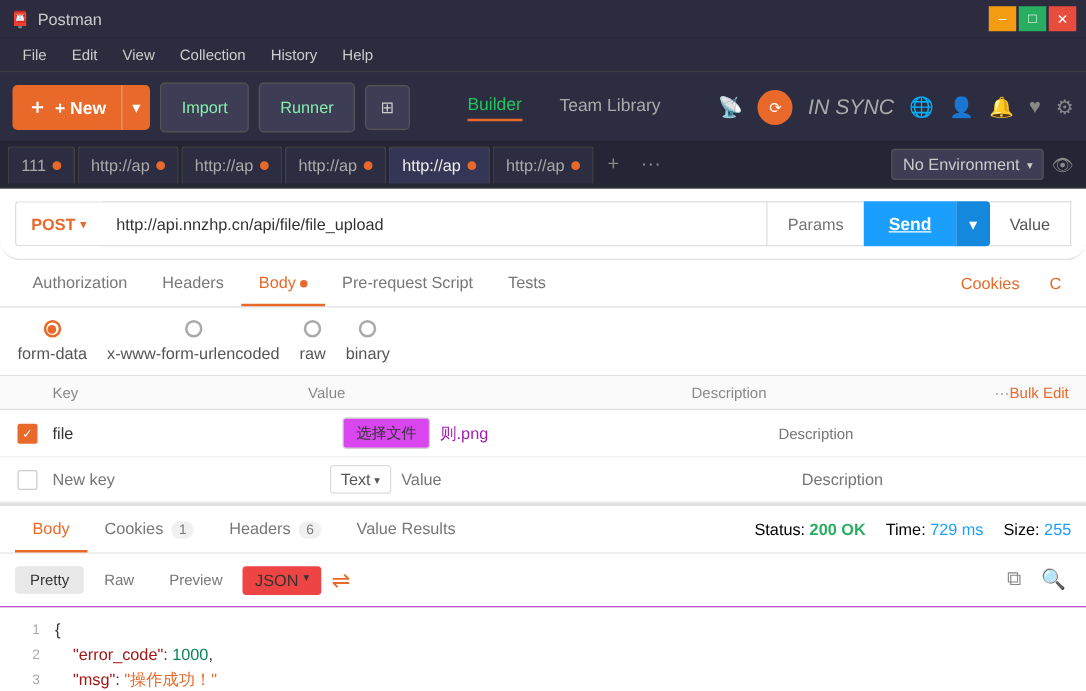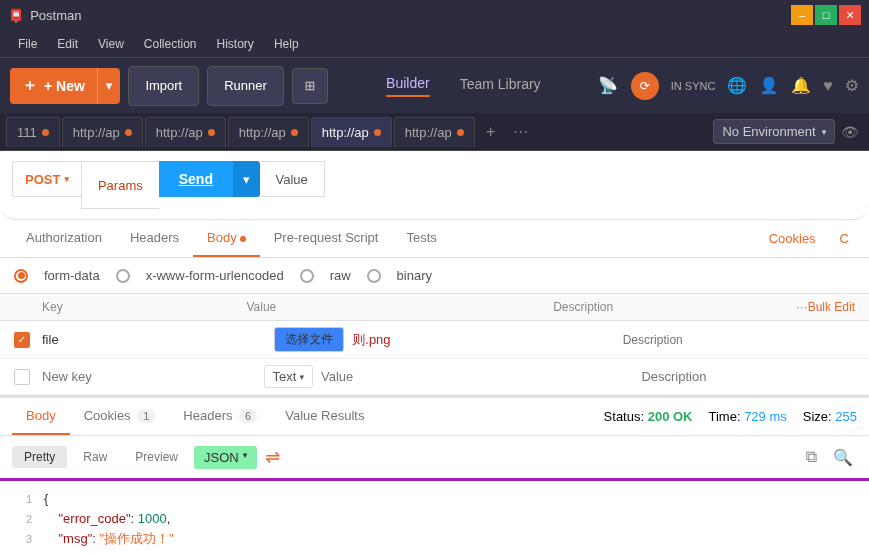--- a/index.html
+++ b/index.html
@@ -76,21 +76,21 @@
       padding: 0 8px;
       color: white;
       height: 100%;
     }
     .btn-import, .btn-runner {
       height: 40px;
       padding: 0 16px;
       background: #3d3d55;
       border: 1px solid #555;
       border-radius: 4px;
-      color: #ffffff;
+      color: #86efac;
       cursor: pointer;
       font-size: 13px;
     }
     .btn-customize {
       width: 36px; height: 36px;
       background: #3d3d55;
       border: 1px solid #555;
       border-radius: 4px;
       color: #ccc;
       cursor: pointer;
@@ -103,36 +103,36 @@
       justify-content: center;
       gap: 30px;
     }
     .nav-tab {
       color: #aaa;
       font-size: 14px;
       cursor: pointer;
       padding-bottom: 4px;
     }
     .nav-tab.active {
-      color: #c4b5fd;
+      color: #22c55e;
       border-bottom: 2px solid #e8692a;
     }
     .toolbar-right {
       display: flex;
       align-items: center;
       gap: 12px;
     }
     .sync-icon {
       width: 28px; height: 28px;
       background: #e8692a;
       border-radius: 50%;
       display: flex; align-items: center; justify-content: center;
       color: white; font-size: 12px;
     }
-    .sync-label { color: #aaa; font-size: 11px; }
+    .sync-label { color: #aaa; font-size: 17px; font-style: italic; }
     .toolbar-icon { color: #888; font-size: 16px; cursor: pointer; }
     .request-tab {
       display: flex;
       align-items: center;
       height: 30px;
       padding: 0 10px;
       background: #2d2d42;
       border-radius: 3px 3px 0 0;
       color: #aaa;
       font-size: 12px;
@@ -228,22 +228,22 @@
       font-size: 13px;
       color: #333;
       height: 36px;
       outline: none;
     }
     .params-btn {
       border: 1px solid #ddd;
       border-right: none;
       padding: 8px 16px;
       font-size: 13px;
-      color: #c2410c;
-      height: 48px;
+      color: #737373;
+      height: 36px;
       cursor: pointer;
       background: white;
     }
     .send-btn {
       background: #1a9fff;
       color: white;
       border: none;
       padding: 8px 20px;
       font-size: 14px;
       font-weight: bold;
@@ -313,23 +313,24 @@
     .body-options {
       display: flex;
       align-items: center;
       gap: 16px;
       padding: 10px 14px;
       border-bottom: 1px solid #e0e0e0;
     }
     .radio-option {
       display: flex;
       align-items: center;
-      gap: 16px;
+      gap: 5px;
       color: #555;
       cursor: pointer;
+      flex-direction: column;
     }
     .radio-dot {
       width: 14px; height: 14px;
       border-radius: 50%;
       border: 2px solid #aaa;
       display: flex; align-items: center; justify-content: center;
     }
     .radio-dot.selected {
       border-color: #e8692a;
     }
@@ -378,29 +379,29 @@
       color: #333;
       background: transparent;
     }
     .file-value {
       display: flex;
       align-items: center;
       gap: 8px;
       flex: 1.5;
     }
     .choose-file-btn {
-      background: #3b82f6;
+      background: #d946ef;
       border: 1px solid #ccc;
       border-radius: 3px;
       padding: 3px 10px;
       font-size: 12px;
       cursor: pointer;
       color: #333;
     }
-    .file-name { color: #b91c1c; font-size: 13px; }
+    .file-name { color: #a21caf; font-size: 13px; }
     .desc-input {
       flex: 1;
       border: none;
       outline: none;
       font-size: 12px;
       color: #bbb;
       background: transparent;
     }
 
     .new-key-row {
@@ -479,42 +480,42 @@
     .response-body {
       background: white;
       flex: 1;
       display: flex;
       flex-direction: column;
     }
     .response-format-row {
       display: flex;
       align-items: center;
       padding: 6px 12px;
-      border-bottom: 3px solid #a21caf;
+      border-bottom: 1px solid #a21caf;
       gap: 4px;
     }
     .fmt-btn {
       padding: 4px 12px;
       font-size: 12px;
       border: none;
       background: transparent;
       color: #777;
       cursor: pointer;
       border-radius: 3px;
     }
     .fmt-btn.active {
       background: #e8e8e8;
       color: #333;
     }
     .json-select {
       display: flex;
       align-items: flex-start;
       gap: 4px;
       padding: 4px 10px;
-      background: #86efac;
+      background: #ef4444;
       border-radius: 3px;
       font-size: 12px;
       color: #333;
       cursor: pointer;
     }
     .wrap-btn {
       color: #e8692a;
       font-size: 18px;
       cursor: pointer;
       padding: 4px;
@@ -653,20 +654,21 @@
   </div>
 </div>
 
 <div class="content-area">
 
   <div class="method-url-row">
     <div class="method-select">
       <span>POST</span>
       <span class="chevron">▾</span>
     </div>
+    <input class="url-input" type="text" value="http://api.nnzhp.cn/api/file/file_upload" style="">
     <button class="params-btn">Params</button>
     <button class="send-btn">Send</button>
     <button class="send-arrow">▾</button>
     <button class="save-btn">Value</button>
   </div>
 
   <div class="sub-tabs">
     <span class="sub-tab">Authorization</span>
     <span class="sub-tab">Headers</span>
     <span class="sub-tab active">Body<span class="sub-tab-dot"></span></span>

